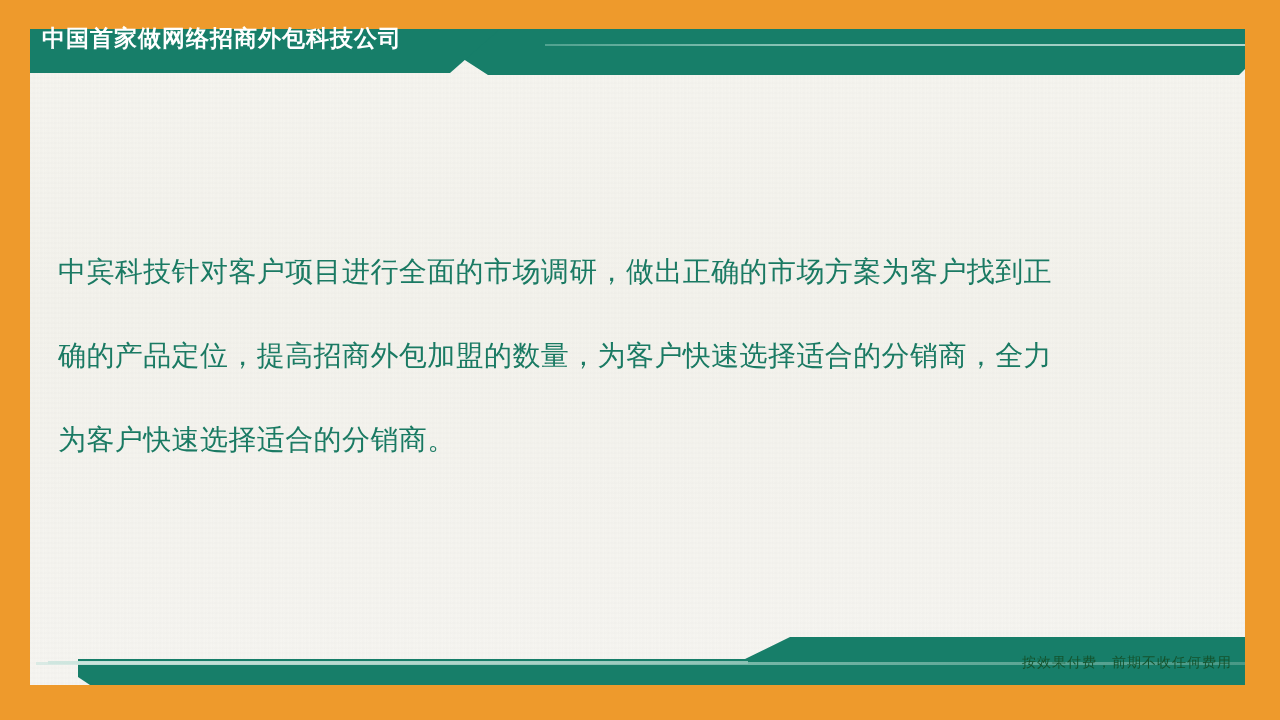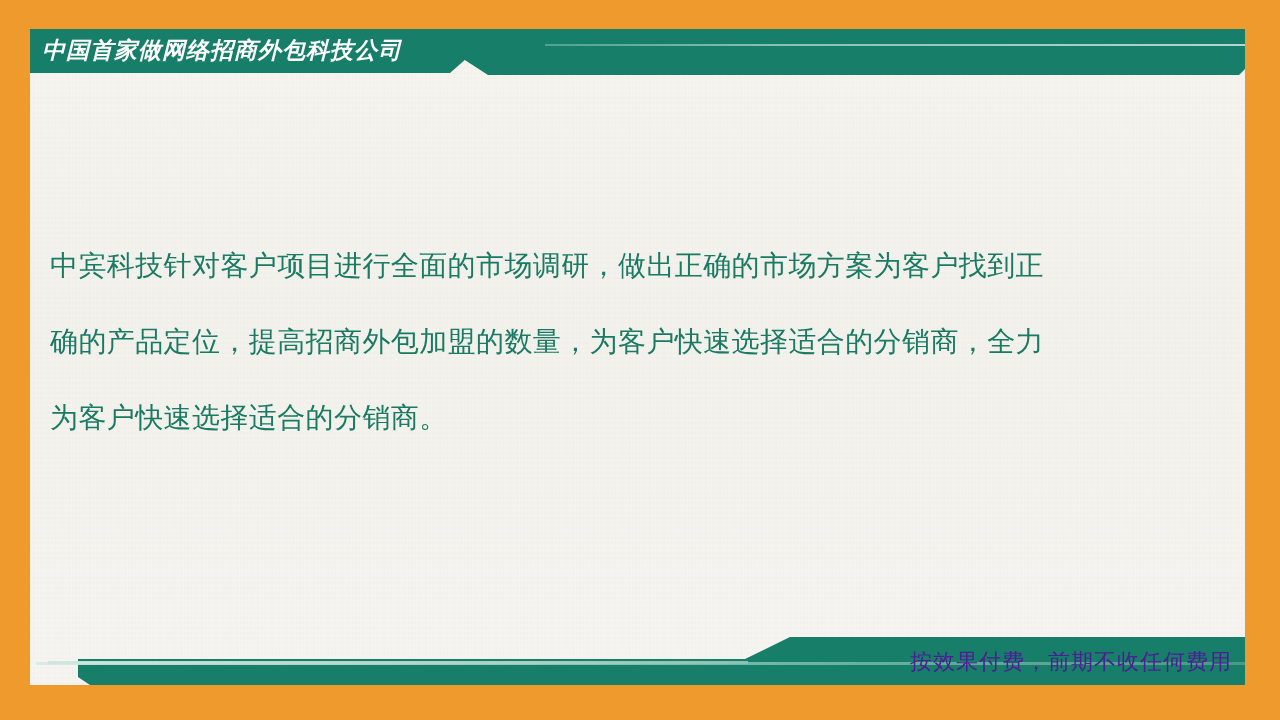--- a/index.html
+++ b/index.html
@@ -86,28 +86,27 @@
     left: 545px;
     top: 44px;
     width: 700px;
     height: 2px;
     background: linear-gradient(90deg,#5aa896 0%, #9ecfc3 35%, #cfe6df 100%);
     opacity: .85;
   }
   .header-title {
     position: absolute;
     left: 42px;
-    top: 33px;
+    top: 21px;
     font-size: 23px;
     font-weight: 700;
     color: #ffffff;
     letter-spacing: 1px;
     line-height: 34px;
     white-space: nowrap;
-    font-style: italic;
   }
 
   
   .section-heading {
     position: absolute;
     left: 62px;
     top: 136px;
     font-size: 27px;
     font-weight: 700;
     color: #1a8268;
@@ -121,22 +120,23 @@
     top: 228px;
     width: 1135px;
     font-family: "Liberation Serif", "DejaVu Serif", serif;
     font-size: 28px;
     color: #1a7a63;
     line-height: 76px;
     letter-spacing: 0.4px;
     text-align: justify;
   }
   .body-copy p {
-    margin: 0;
-    white-space: nowrap;
+    margin: 8px;
+    white-space: nowrap;
+    font-family: Liberation Mono, monospace;
   }
 
   
   .footer-band {
     position: absolute;
     left: 30px;
     top: 637px;
     width: 1215px;
     height: 48px;
     background: #177e69;
@@ -165,23 +165,23 @@
     top: 661px;
     width: 700px;
     height: 3px;
     background: linear-gradient(90deg,#cfe6df 0%, #aad2c7 70%, #8cc2b5 100%);
     opacity: .95;
   }
   .footer-text {
     position: absolute;
     right: 48px;
     top: 646px;
-    font-size: 22px;
+    font-size: 14px;
     font-weight: 400;
-    color: #4c1d95;
+    color: #14532d;
     letter-spacing: 1px;
     line-height: 32px;
     white-space: nowrap;
   }
 
   
   .frame-left   { position:absolute; left:0;   top:0;    width:30px;   height:720px; background:#ee9a2c; }
   .frame-right  { position:absolute; right:0;  top:0;    width:35px;   height:720px; background:#ee9a2c; }
   .frame-bottom { position:absolute; left:0;   bottom:0; width:1280px; height:35px;  background:#ee9a2c; }
 </style>

